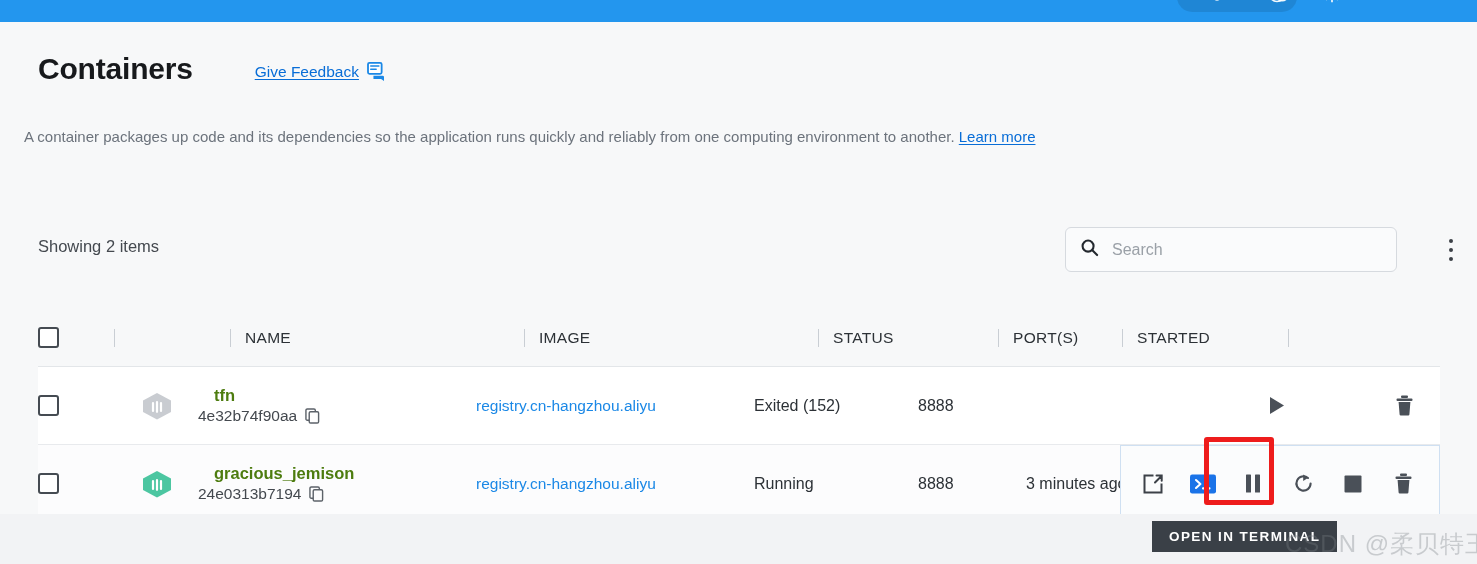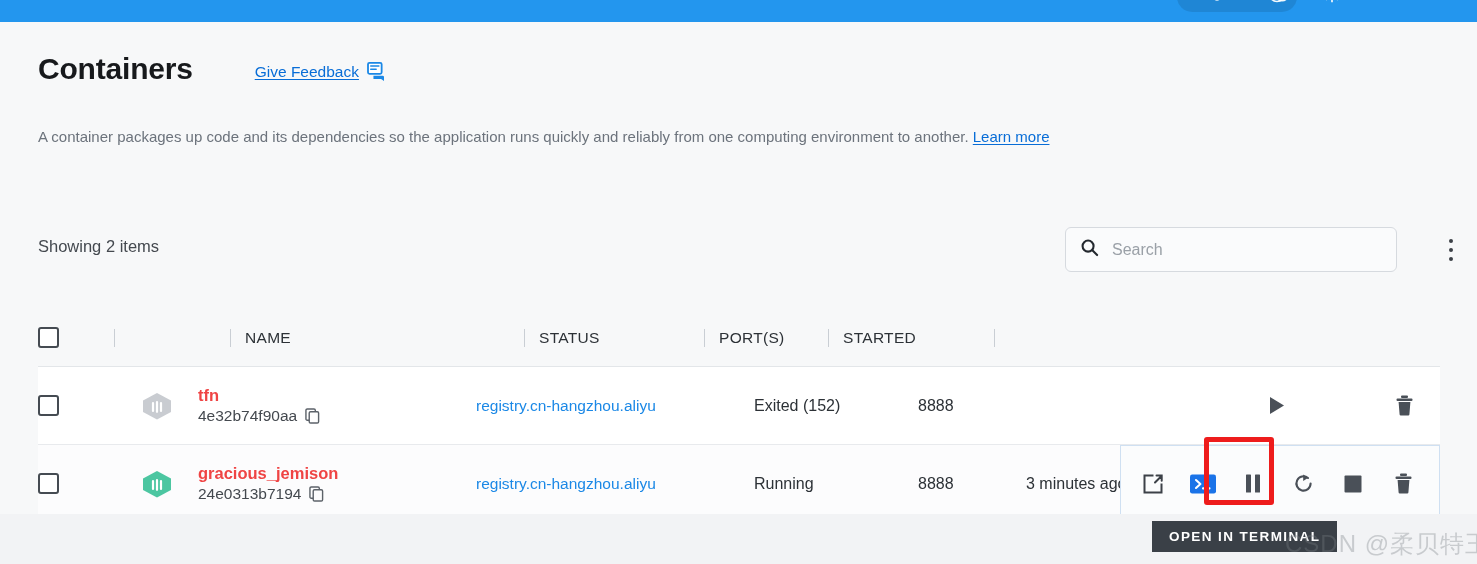--- a/index.html
+++ b/index.html
@@ -52,21 +52,21 @@
     letter-spacing: -0.2px;
   }
   .feedback-wrap { display: flex; align-items: center; gap: 8px; position: relative; top: -2px; }
   .feedback-link {
     font-size: 15.5px; color: #086dd7; text-decoration: underline;
     text-underline-offset: 2px; cursor: pointer; margin-left: 40px;
   }
   .feedback-icon { width: 22px; height: 20px; display: block; }
 
   .page-desc {
-    position: absolute; left: 38px; top: 106px;
+    position: absolute; left: 24px; top: 106px;
     font-size: 15px; color: #6c737c; white-space: nowrap;
   }
   .page-desc a { color: #086dd7; text-decoration: underline; text-underline-offset: 2px; cursor: pointer; }
 
   
   .showing {
     position: absolute; left: 38px; top: 215px;
     font-size: 16.5px; color: #44494f;
   }
   .search-box {
@@ -113,21 +113,21 @@
   }
   .row.alt { background: #fcfcfd; }
 
   .cb {
     width: 21px; height: 21px; border: 2px solid #454b52; border-radius: 3px;
     background: #fff; cursor: pointer; flex: none;
   }
 
   .cube { width: 34px; height: 30px; display: block; }
 
-  .name-main { font-size: 16.5px; font-weight: 700; color: #ef4444; line-height: 1.25; }
+  .name-main { font-size: 16.5px; font-weight: 700; color: #4d7c0f; line-height: 1.25; margin-left: 16px; }
   .name-sub {
     font-size: 15.5px; color: #44494f; line-height: 1.35;
     display: flex; align-items: center; gap: 8px;
   }
   .copy-ico { width: 15px; height: 16px; display: block; cursor: pointer; }
 
   .image-cell {
     font-size: 15.5px; color: #1b88e6; white-space: nowrap;
     overflow: hidden; cursor: pointer;
   }
@@ -258,20 +258,24 @@
         <div class="th" style="width:60px">
           <div class="cb"></div>
         </div>
         <div class="th" style="width:100px">
           <span class="vdiv"></span>
         </div>
         <div class="th" style="width:278px">
           <span class="vdiv"></span>
           <span>NAME</span>
         </div>
+        <div class="th" style="width:278px">
+          <span class="vdiv"></span>
+          <span>IMAGE</span>
+        </div>
         <div class="th" style="width:164px">
           <span class="vdiv"></span>
           <span>STATUS</span>
         </div>
         <div class="th" style="width:108px">
           <span class="vdiv"></span>
           <span>PORT(S)</span>
         </div>
         <div class="th" style="width:150px">
           <span class="vdiv"></span>

